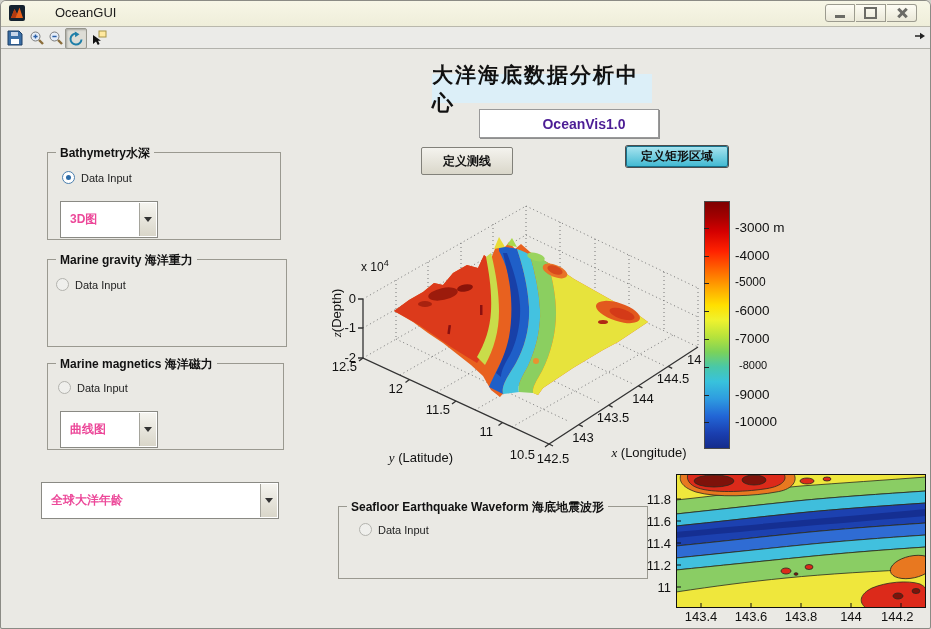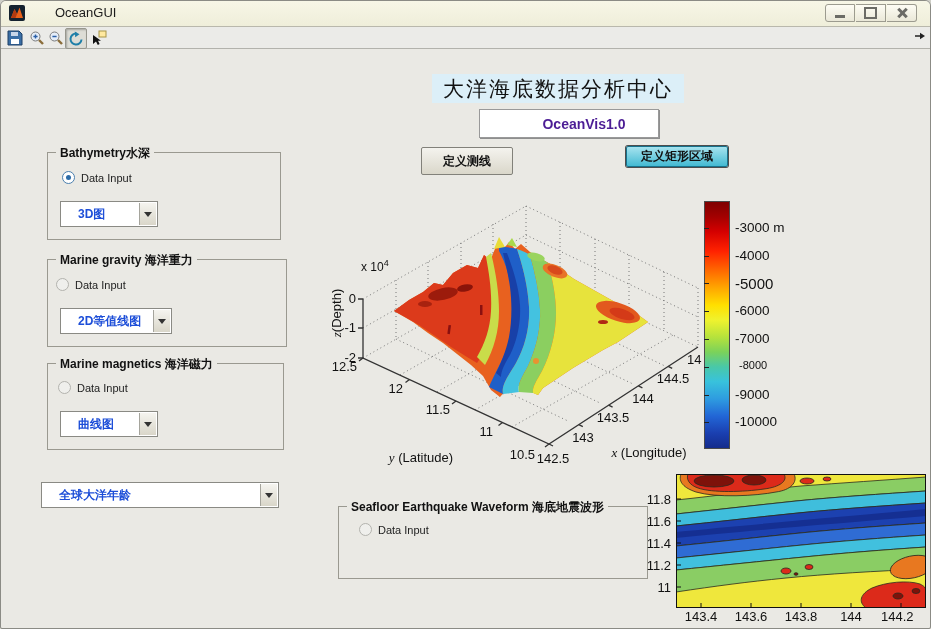--- a/index.html
+++ b/index.html
@@ -30,30 +30,30 @@
   
   .group{position:absolute;border:1px solid #9A9990;box-sizing:border-box;}
   .group-title{position:absolute;top:-8px;left:8px;background:#EAE9E4;padding:0 4px;
                font-size:12px;font-weight:700;color:#111;white-space:nowrap;}
   .radio-row{position:absolute;display:flex;align-items:center;gap:6px;}
   .radio{width:13px;height:13px;border-radius:50%;box-sizing:border-box;background:#fbfbfb;border:1px solid #9f9f9a;position:relative;}
   .radio.sel{border-color:#4a7fae;background:#fff;}
   .radio.sel::after{content:"";position:absolute;left:3px;top:3px;width:5px;height:5px;border-radius:50%;background:#2c6ca8;}
   .radio.dis{background:#efefec;border-color:#b3b3ae;}
   .radio-label{font-size:11px;color:#222;text-align:center;}
-  .combo{position:absolute;height:26px;box-sizing:border-box;background:#fff;border:1px solid #8a8a84;
-         font-size:12px;font-weight:700;color:#1d4ed8;display:flex;align-items:center;padding-left:17px;}
+  .combo{position:absolute;height:37px;box-sizing:border-box;background:#fff;border:1px solid #8a8a84;
+         font-size:12px;font-weight:700;color:#ec4899;display:flex;align-items:center;padding-left:9px;}
   .combo-arrow{position:absolute;right:1px;top:1px;bottom:1px;width:16px;
                background:linear-gradient(#F5F4EF,#D9D6C9);border-left:1px solid #a5a49c;
                display:flex;align-items:center;justify-content:center;}
   .tri{width:0;height:0;border-left:4px solid transparent;border-right:4px solid transparent;border-top:5px solid #333;}
   
-  #banner{position:absolute;left:431px;top:73px;width:252px;height:29px;background:#DCEFF8;
+  #banner{position:absolute;left:431px;top:73px;width:220px;height:29px;background:#DCEFF8;
           display:flex;align-items:center;justify-content:center;
-          font-family:"Liberation Serif","DejaVu Serif",serif;font-size:21px;font-weight:400;letter-spacing:2px;color:#111;}
+          font-family:"Liberation Serif","DejaVu Serif",serif;font-size:21px;font-weight:700;letter-spacing:2px;color:#111;}
   #version-btn{position:absolute;left:478px;top:108px;width:148px;height:27px;background:#fff;
                border:1px solid #999;box-shadow:1px 1px 0 #8e8e8e;display:flex;align-items:center;justify-content:center;
                font-size:14px;font-weight:700;color:#4c1d95;padding-left:30px;}
   .pushbtn{position:absolute;box-sizing:border-box;display:flex;align-items:center;justify-content:center;
            font-size:12px;font-weight:700;color:#111;border:1px solid #82817a;
            background:linear-gradient(#F4F3EE,#DAD7CA);border-radius:2px;}
   #define-rect{background:linear-gradient(#A6E3EF,#44BAD2);border:1px solid #17728C;box-shadow:0 0 0 1px #4d4d4d;margin-left:33px;}
   
   .ticktext{position:absolute;font-size:13px;color:#111;white-space:nowrap;}
   .cb-tick{position:absolute;width:5px;height:1px;background:#222;}
@@ -139,26 +139,20 @@
           <span class="tri"></span>
         </span>
     </div>
   </div>
 
   <div class="group" style="left:46px;top:258px;width:240px;height:88px">
     <span class="group-title">Marine gravity 海洋重力</span>
     <div class="radio-row" style="left:8px;top:18px">
       <span class="radio dis"></span>
       <span class="radio-label">Data Input</span>
-    </div>
-    <div class="combo" style="left:12px;top:48px;width:112px">
-      <span>2D等值线图</span>
-      <span class="combo-arrow">
-          <span class="tri"></span>
-        </span>
     </div>
   </div>
 
   <div class="group" style="left:46px;top:362px;width:237px;height:87px">
     <span class="group-title">Marine magnetics 海洋磁力</span>
     <div class="radio-row" style="left:10px;top:17px">
       <span class="radio dis"></span>
       <span class="radio-label">Data Input</span>
     </div>
     <div class="combo" style="left:12px;top:47px;width:98px">
@@ -252,21 +246,21 @@
   <div class="cb-tick" style="left:703px;top:227px"></div>
   <div class="cb-tick" style="left:703px;top:255px"></div>
   <div class="cb-tick" style="left:703px;top:282px"></div>
   <div class="cb-tick" style="left:703px;top:310px"></div>
   <div class="cb-tick" style="left:703px;top:338px"></div>
   <div class="cb-tick" style="left:703px;top:366px"></div>
   <div class="cb-tick" style="left:703px;top:394px"></div>
   <div class="cb-tick" style="left:703px;top:421px"></div>
   <span class="ticktext" style="left:734px;top:219px;font-size:13.5px">-3000 m</span>
   <span class="ticktext" style="left:734px;top:247px;font-size:13.5px">-4000</span>
-  <span class="ticktext" style="left:734px;top:274px;font-size:15px">-5000</span>
+  <span class="ticktext" style="left:734px;top:274px;font-size:12px">-5000</span>
   <span class="ticktext" style="left:734px;top:302px;font-size:13.5px">-6000</span>
   <span class="ticktext" style="left:734px;top:330px;font-size:13.5px">-7000</span>
   <span class="ticktext" style="left:738px;top:358px;font-size:11px">-8000</span>
   <span class="ticktext" style="left:734px;top:386px;font-size:13.5px">-9000</span>
   <span class="ticktext" style="left:734px;top:413px;font-size:13.5px">-10000</span>
 
   <div class="group" style="left:337px;top:505px;width:310px;height:73px">
     <span class="group-title">Seafloor Earthquake Waveform 海底地震波形</span>
     <div class="radio-row" style="left:20px;top:16px">
       <span class="radio dis"></span>

